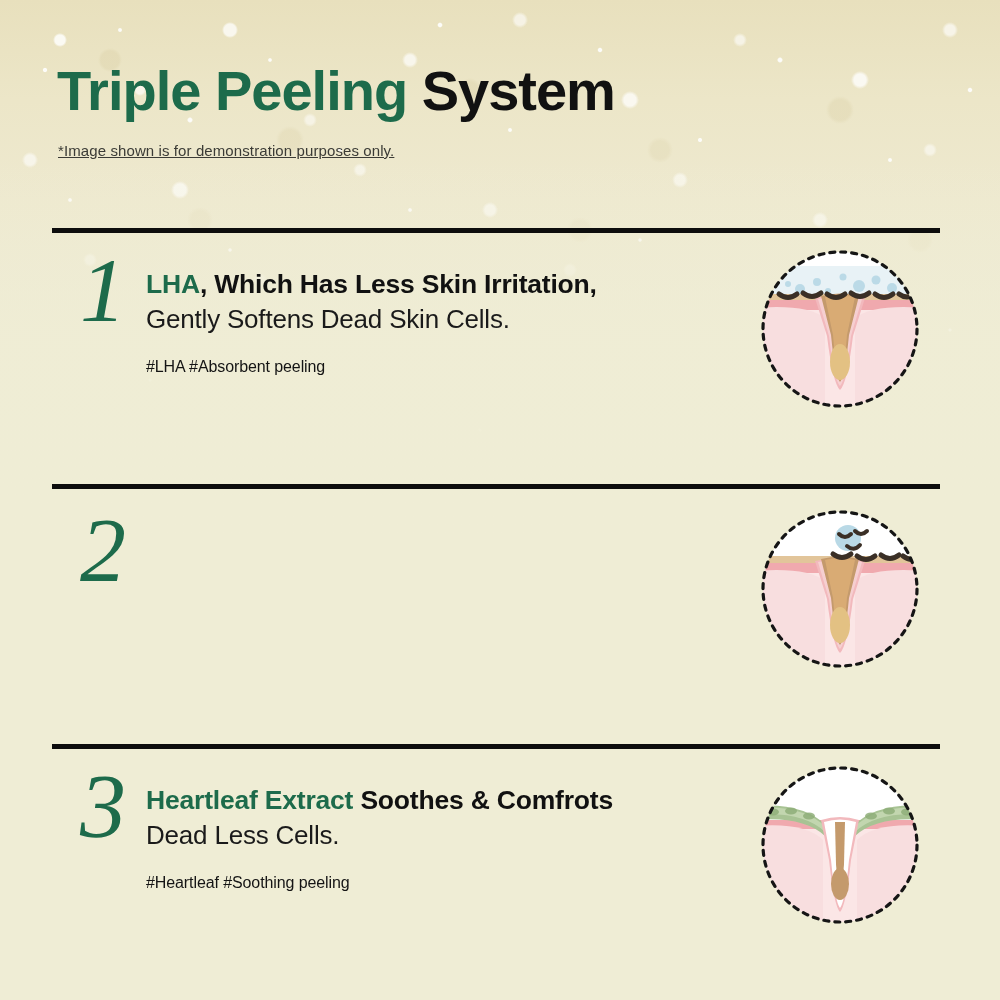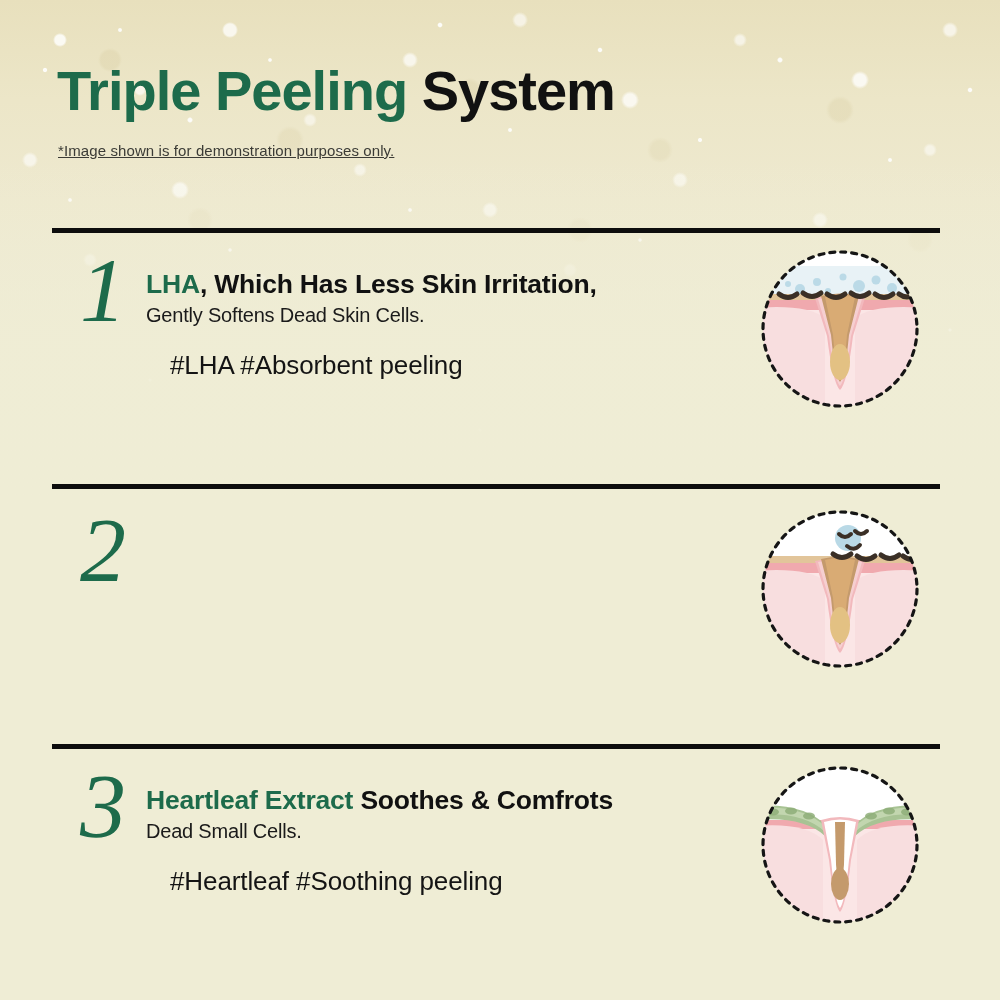--- a/index.html
+++ b/index.html
@@ -192,33 +192,32 @@
   }
   .headline {
     font-size: 26.5px;
     font-weight: 700;
     color: #111111;
     line-height: 1.36;
     letter-spacing: -.2px;
   }
   .headline .hl-green { color: #1d6b4b; }
   .sub {
-    font-size: 20px;
+    font-size: 26px;
     font-weight: 400;
     color: #1a1a1a;
     line-height: 1.36;
     letter-spacing: -.2px;
   }
   .tags {
     margin-top: 21px;
-    font-size: 26px;
+    font-size: 16px;
     font-weight: 400;
     color: #141414;
     letter-spacing: -.1px;
-    margin-left: 24px;
   }
 
   .illus {
     position: absolute;
     left: 755px;
     top: -8px;
     width: 170px;
     height: 170px;
   }
   .illus svg { display: block; width: 170px; height: 170px; }
@@ -333,21 +332,21 @@
           </g>
           <circle cx="85" cy="85" r="77" fill="none" stroke="#151515" stroke-width="3.2" stroke-dasharray="5 6" stroke-linecap="round"></circle>
         </svg>
       </div>
     </div>
 
     <div class="row r3">
       <div class="numeral">3</div>
       <div class="copy">
         <div class="headline"><span class="hl-green">Heartleaf Extract</span><span> Soothes &amp; Comfrots</span></div>
-        <div class="sub">Dead Small Cells.</div>
+        <div class="sub">Dead Less Cells.</div>
         <div class="tags">#Heartleaf #Soothing peeling</div>
       </div>
       <div class="illus">
         <svg viewBox="0 0 170 170" xmlns="http://www.w3.org/2000/svg" aria-hidden="true">
           <defs>
             <clipPath id="c3">
                 <circle cx="85" cy="85" r="77"></circle>
               </clipPath>
           </defs>
           <g clip-path="url(#c3)">

